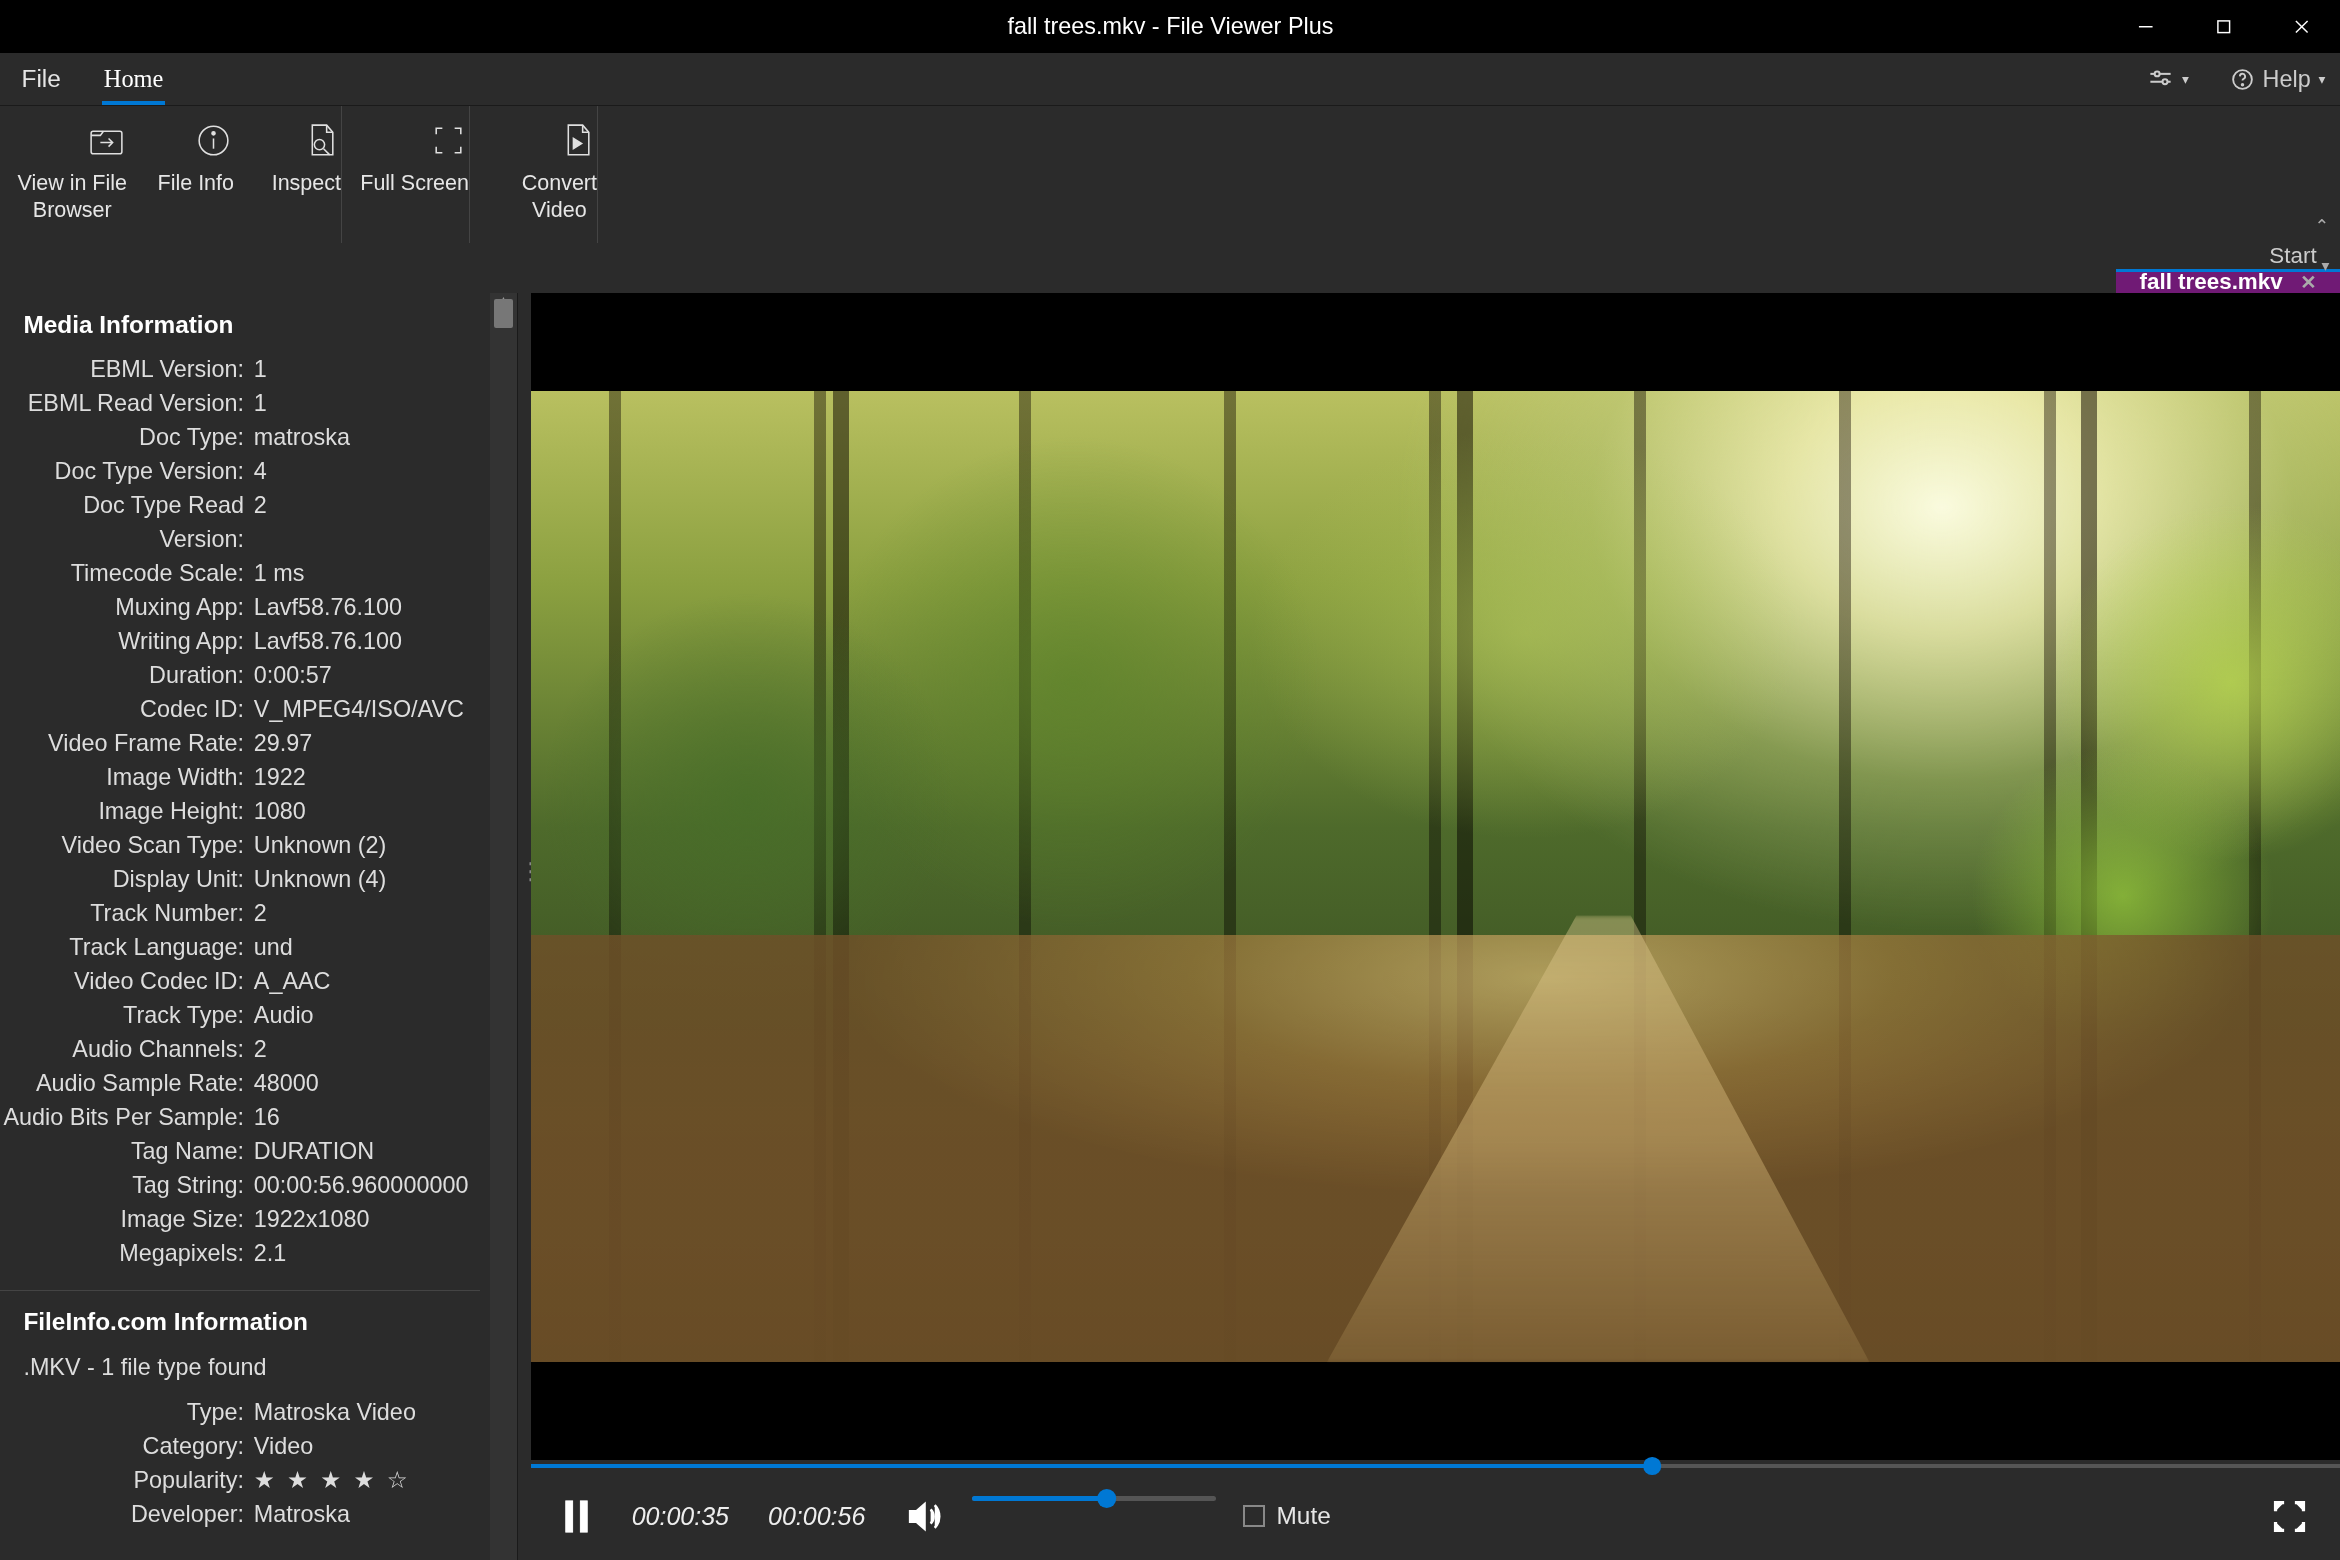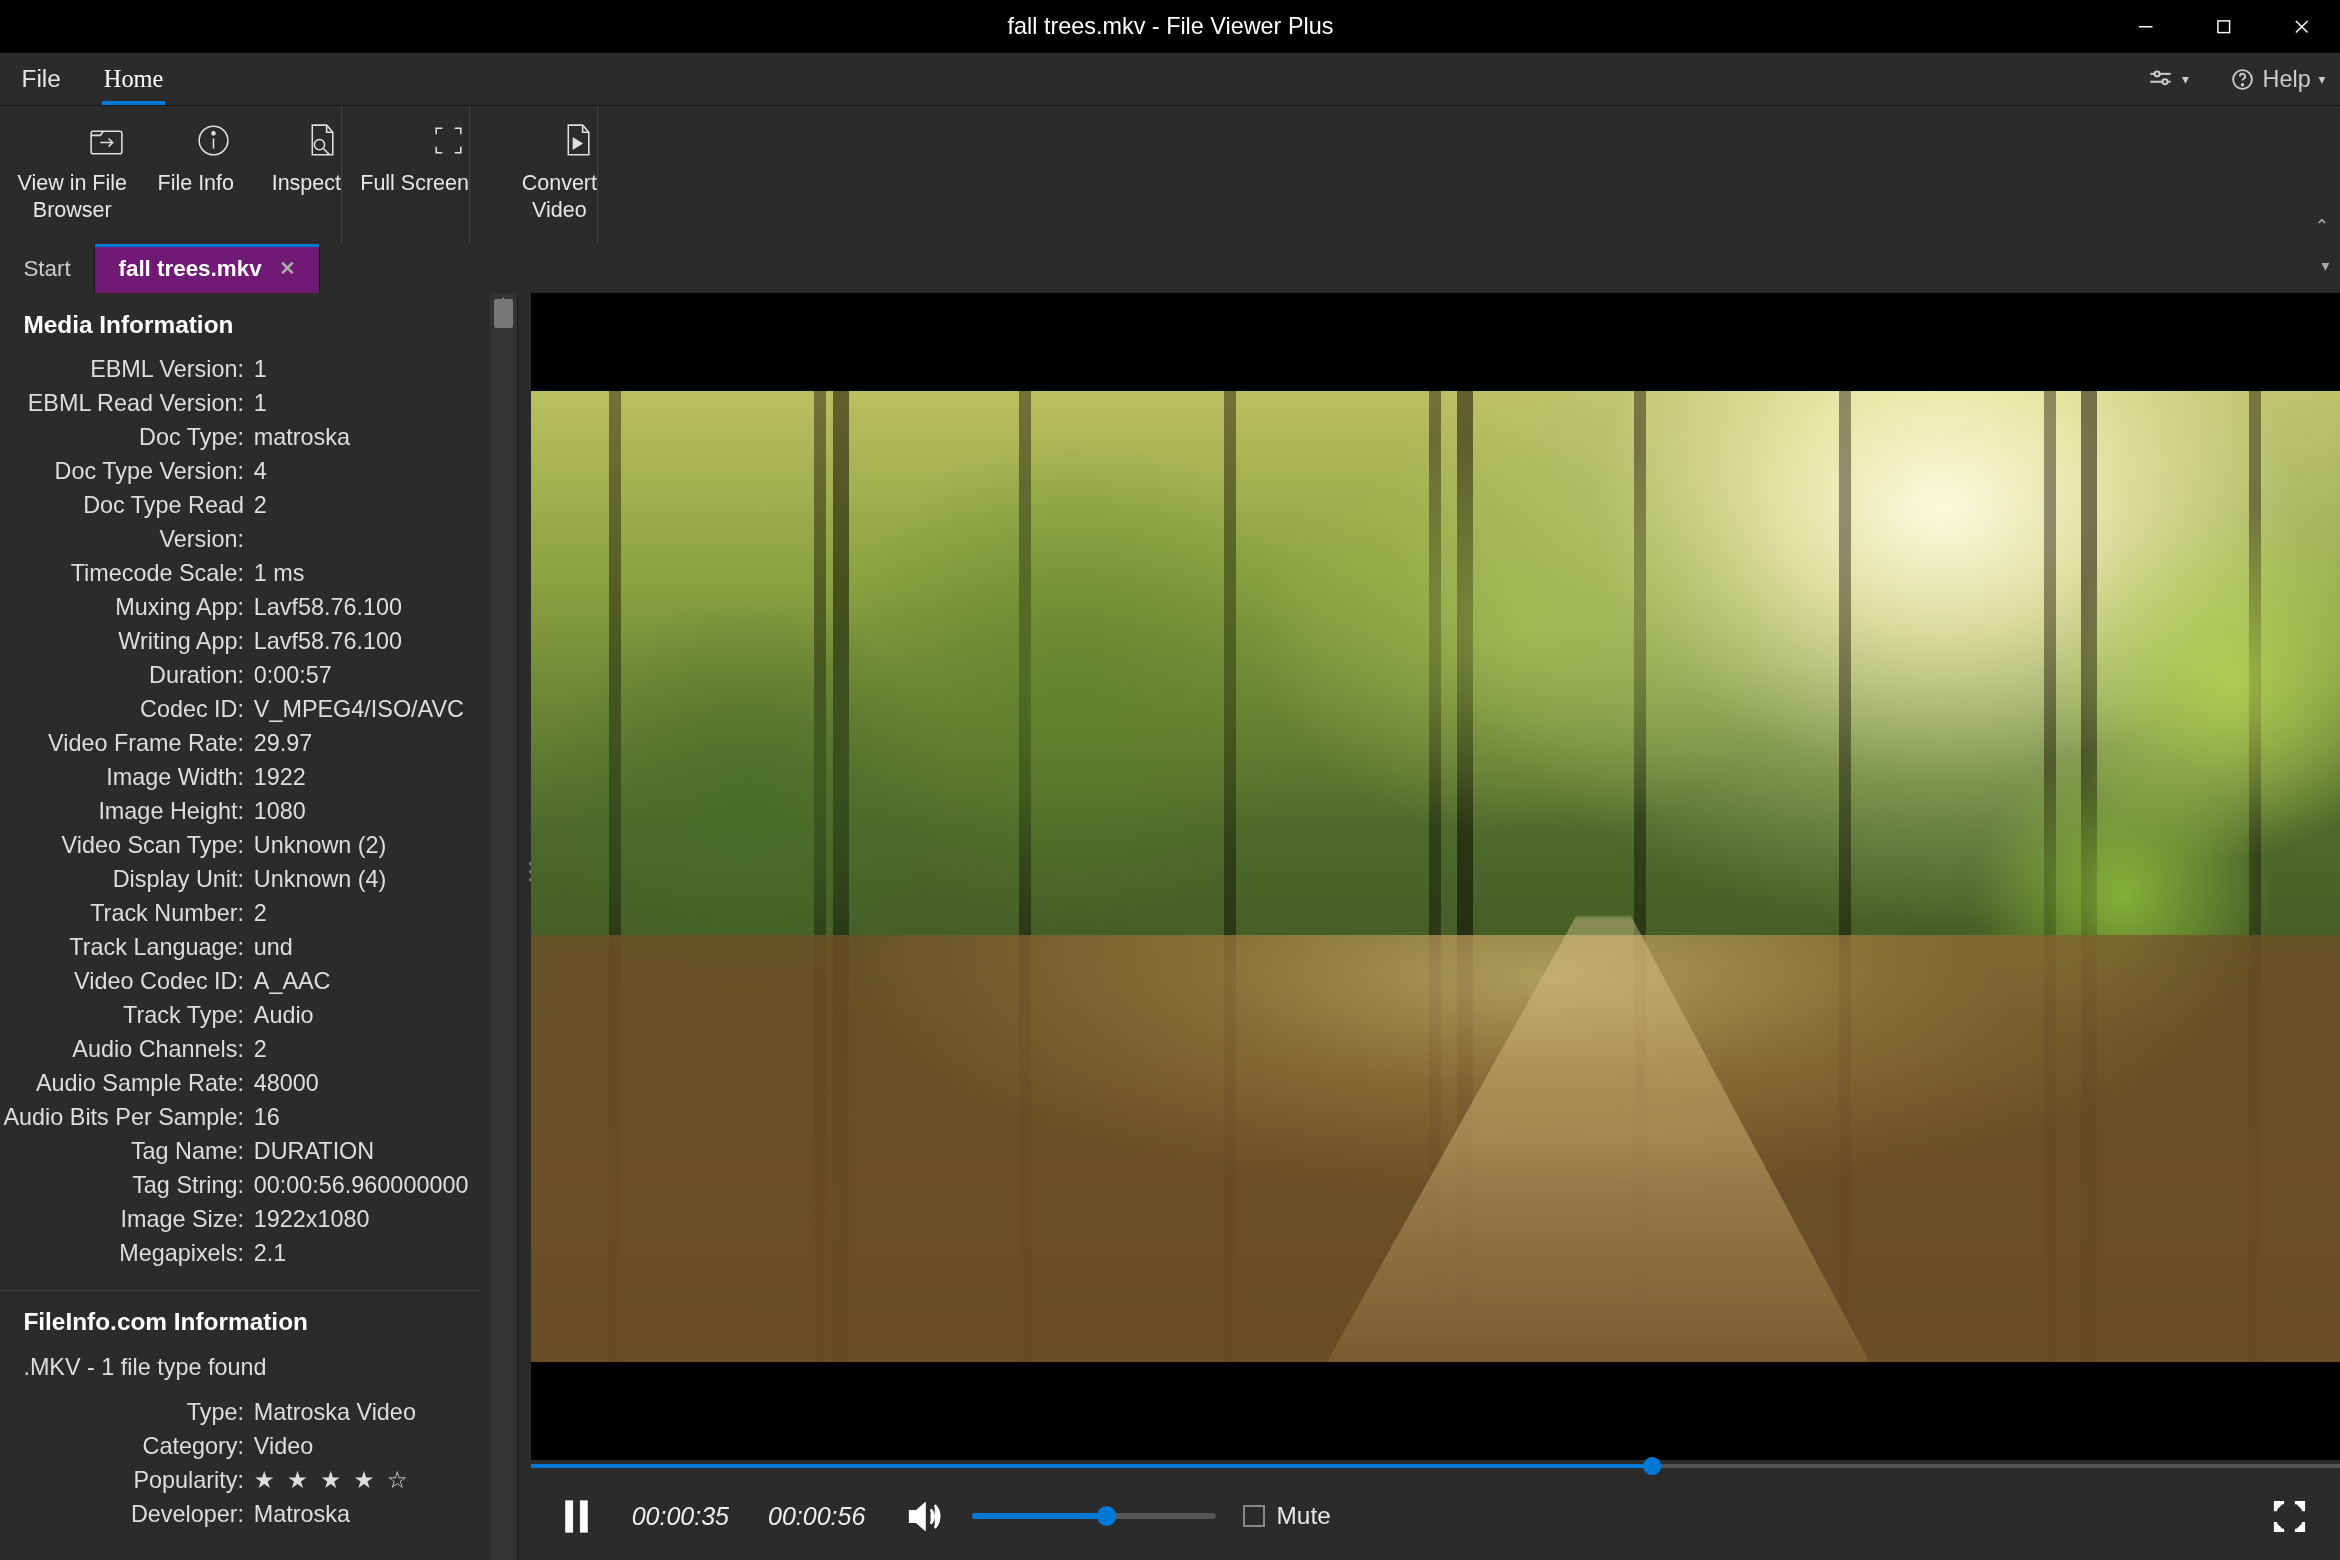--- a/index.html
+++ b/index.html
@@ -25,21 +25,21 @@
   
   .ribbon { height:137px; background:#2b2b2b; display:flex; align-items:stretch; position:relative; }
   .ribbon-group { display:flex; border-right:1px solid #444; }
   .ribbon-btn { width:127px; display:flex; flex-direction:column; align-items:flex-end; justify-content:flex-start; padding-top:13.7px; cursor:pointer; font-size:21.5px; line-height:27px; text-align:center; }
   .ribbon-btn.narrow { width:107px; }
   .ribbon-icon { width:41px; height:41px; margin-bottom:9.8px; display:flex; align-items:center; justify-content:center; }
   .ribbon-icon svg { stroke:#e0e0e0; fill:none; stroke-width:1.5; }
   .ribbon-collapse { position:absolute; right:11.7px; bottom:5.9px; color:#aaa; cursor:pointer; font-size:17.6px;}
 
   
-  .tabstrip { height:51px; background:#2b2b2b; display:flex; align-items:flex-end; border-bottom:1px solid #1a1a1a; position:relative;}
+  .tabstrip { height:51px; background:#2b2b2b; display:flex; align-items:flex-end; border-bottom:1px solid #1a1a1a; position:relative;flex-direction:column;}
   .tab { padding:0 23.4px; height:49px; display:flex; align-items:center; font-size:22.4px; color:#ccc; cursor:pointer; border-right:1px solid #1a1a1a; position:relative;}
   .tab.active { background:#701a75; color:#fff;font-weight:bold; }
   .tab.active::before { content:""; position:absolute; top:0; left:0; right:0; height:2.9px; background:#0078d4; }
   .tab .tab-x { margin-left:17.6px; font-size:19.5px; color:#aaa; }
   .tabstrip-overflow { position:absolute; right:11.7px; top:13.7px; color:#aaa; cursor:pointer; font-size:15.6px;}
 
   
   .main { position:absolute; top:293px; bottom:0; left:0; right:0; display:flex; }
   .side { width:517px; background:#2b2b2b; display:flex; }
   .side-content { flex:1; overflow:hidden; padding:0 9.8px 9.8px 0; }
@@ -90,21 +90,21 @@
 
   
   .progress { height:11.7px; background:#2b2b2b; position:relative;}
   .progress .track { position:absolute; left:0; right:0; top:3.9px; height:3.9px; background:#555;}
   .progress .fill  { position:absolute; left:0; top:3.9px; height:3.9px; background:#0078d4; }
   .progress .knob  { position:absolute; top:-2.9px; width:17.6px; height:17.6px; border-radius:50%; background:#0078d4; transform:translateX(-50%);}
   .controls { height:88px; background:#2b2b2b; display:flex; align-items:center; padding:0 29px; gap:39px; }
   .ctrl-btn { cursor:pointer; display:flex; align-items:center; justify-content:center; color:#fff;}
   .ctrl-btn svg { stroke:#fff; fill:#fff; }
   .time { font-size:25px; color:#eee;font-style:italic; }
-  .vol-wrap { display:flex; align-items:center; gap:27px; }
+  .vol-wrap { display:flex; gap:27px; }
   .vol-slider { width:244px; height:5.9px; background:#555; position:relative; border-radius:2.9px;}
   .vol-slider .vfill { position:absolute; left:0; top:0; bottom:0; background:#0078d4; border-radius:2.9px;}
   .vol-slider .vknob { position:absolute; top:-6.8px; width:19.5px; height:19.5px; border-radius:50%; background:#0078d4; transform:translateX(-50%);}
   .mute-wrap { display:flex; align-items:center; gap:11.7px; font-size:24.4px;}
   .checkbox { width:21.5px; height:21.5px; border:2px solid #888; background:#2b2b2b;}
   .spacer { flex:1; }
 
   
   .glyph { width:19.5px; height:19.5px; stroke:#fff; stroke-width:1.5; fill:none;}
 </style>

